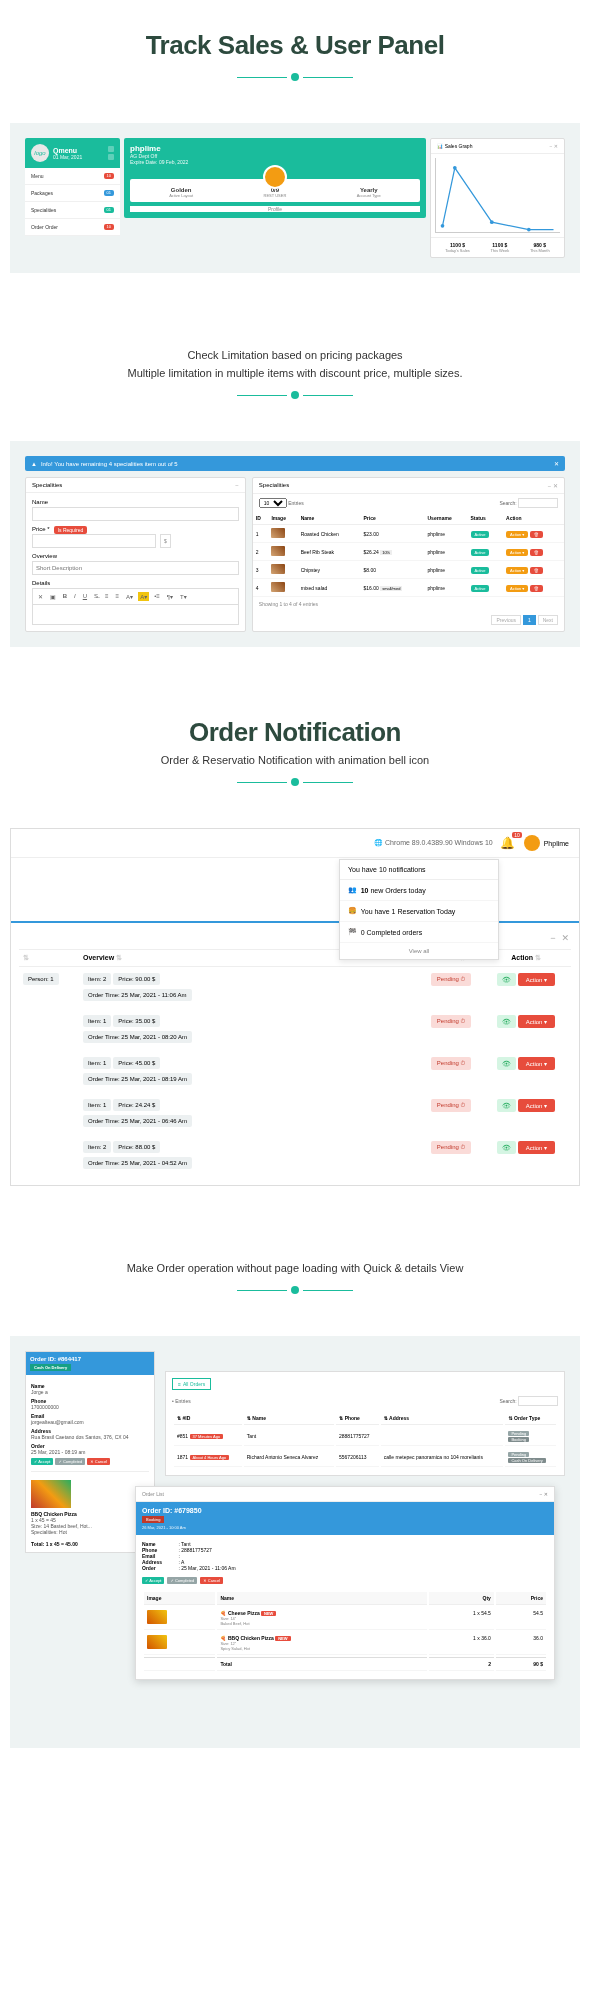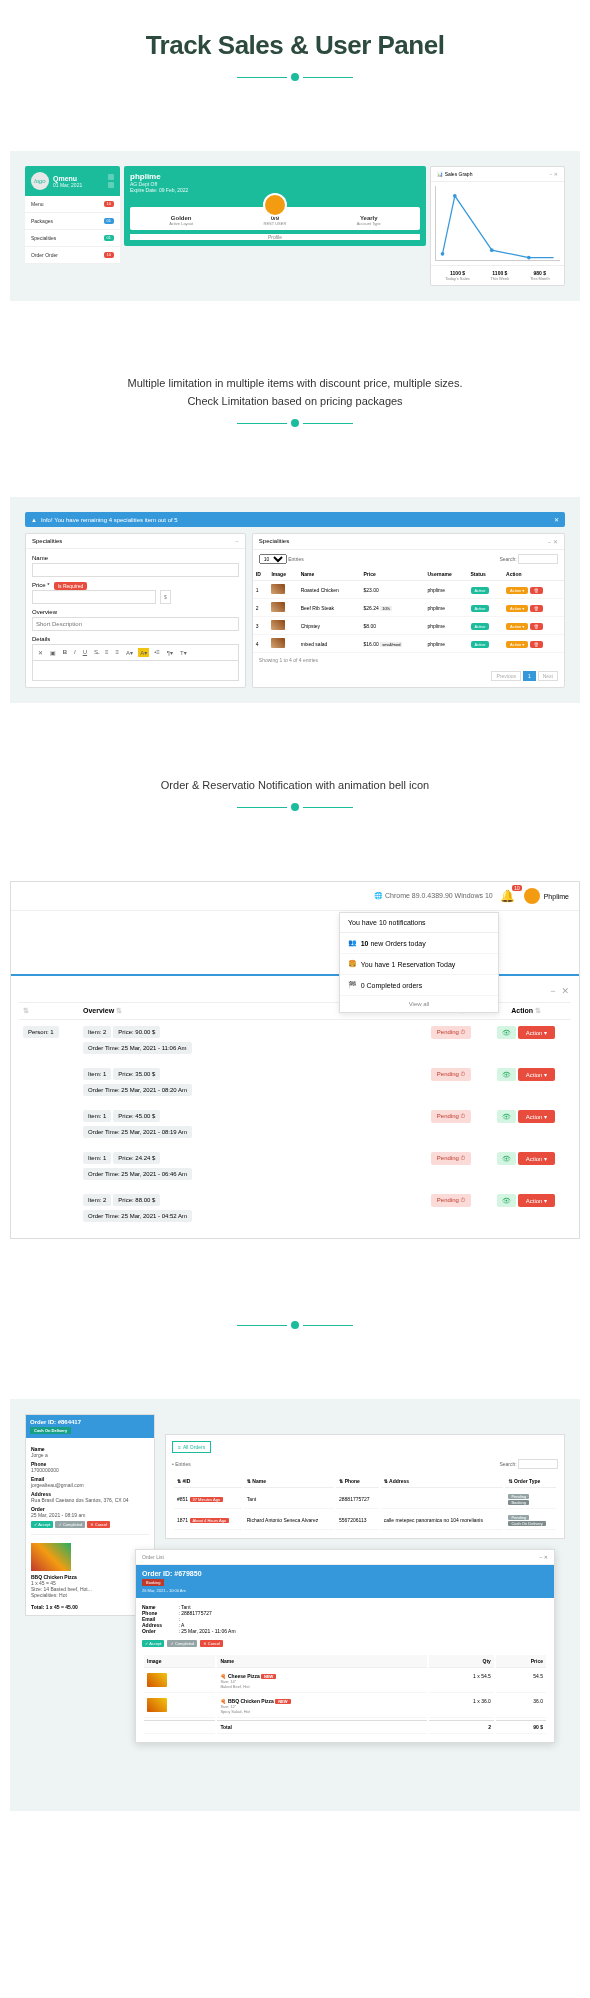--- a/index.html
+++ b/index.html
@@ -1,17 +1,17 @@
 <!DOCTYPE html>
 <html><head>
 <meta charset="utf-8">
 <style>
 * { box-sizing: border-box; margin: 0; padding: 0; }
 body { font-family: Arial, sans-serif; background: #fff; width: 590px; }
-.section { padding: 30px 20px 50px; border-radius: 26px; }
+.section { padding: 30px 20px 22px; border-radius: 26px; }
 .section-grey { background: #eef3f3; padding: 15px; margin: 0 10px 40px; }
 h2 { font-size: 26px; font-weight: 900; text-align: center; color: #2d4a3e; letter-spacing: -0.5px; }
 .subtitle { text-align: center; font-size: 11px; color: #333; margin-top: 6px; }
 .divider { display: flex; align-items: center; justify-content: center; margin: 12px 0 20px; }
 .divider-line { height: 1px; width: 50px; background: #1abc9c; }
 .divider-dot { width: 8px; height: 8px; border-radius: 50%; background: #1abc9c; margin: 0 4px; }
 
 
 .sales-wrap { display: flex; gap: 4px; align-items: flex-start; }
 .sidebar { background: #1abc9c; color: #fff; width: 95px; border-radius: 2px; font-size: 6px; }
@@ -229,22 +229,22 @@
       <div class="graph-footer">
         <div><b>1100 $</b><div style="font-size:4px;color:#888">Today's Sales</div></div>
         <div><b>1100 $</b><div style="font-size:4px;color:#888">This Week</div></div>
         <div><b>980 $</b><div style="font-size:4px;color:#888">This Month</div></div>
       </div>
     </div>
   </div>
 </div>
 
 <div class="section">
+  <div class="subtitle">Check Limitation based on pricing packages</div>
   <div class="subtitle">Multiple limitation in multiple items with discount price, multiple sizes.</div>
-  <div class="subtitle">Check Limitation based on pricing packages</div>
   <div class="divider">
       <div class="divider-line"></div>
       <div class="divider-dot"></div>
       <div class="divider-line"></div>
     </div>
 </div>
 <div class="section-grey">
   <div class="limit-wrap">
     <div class="info-bar">
       <span>▲</span>
@@ -354,20 +354,21 @@
             <span>Previous</span>
             <span style="background:#3498db;color:#fff;border-color:#3498db">1</span>
             <span>Next</span>
           </div>
       </div>
     </div>
   </div>
 </div>
 
 <div class="section">
+  <h2>Order Notification</h2>
   <div class="subtitle">Order &amp; Reservatio Notification with animation bell icon</div>
   <div class="divider">
       <div class="divider-line"></div>
       <div class="divider-dot"></div>
       <div class="divider-line"></div>
     </div>
 </div>
 <div class="section-grey" style="padding:0">
   <div class="notif-wrap">
     <div class="notif-top">
@@ -439,20 +440,21 @@
     <div class="ot-col2"><span class="grey-chip">Item: 2</span> <span class="grey-chip">Price: 88.00 $</span><br><span class="grey-chip" style="margin-top:2px">Order Time: 25 Mar, 2021 - 04:52 Am</span></div>
     <div class="ot-col3"><span class="pending-chip">Pending ⏱</span></div>
     <div class="ot-col4"><span class="eye-btn">👁</span> <span class="act-btn">Action ▾</span></div>
           </div>
         </div>
     </div>
   </div>
 </div>
 
 <div class="section">
+  <div class="subtitle">Make Order operation without page loading  with Quick &amp; details View</div>
   <div class="divider">
       <div class="divider-line"></div>
       <div class="divider-dot"></div>
       <div class="divider-line"></div>
     </div>
 </div>
 <div class="section-grey" style="position:relative">
   <div class="qd-wrap">
     <div class="order-card">
       <div class="order-card-head">

